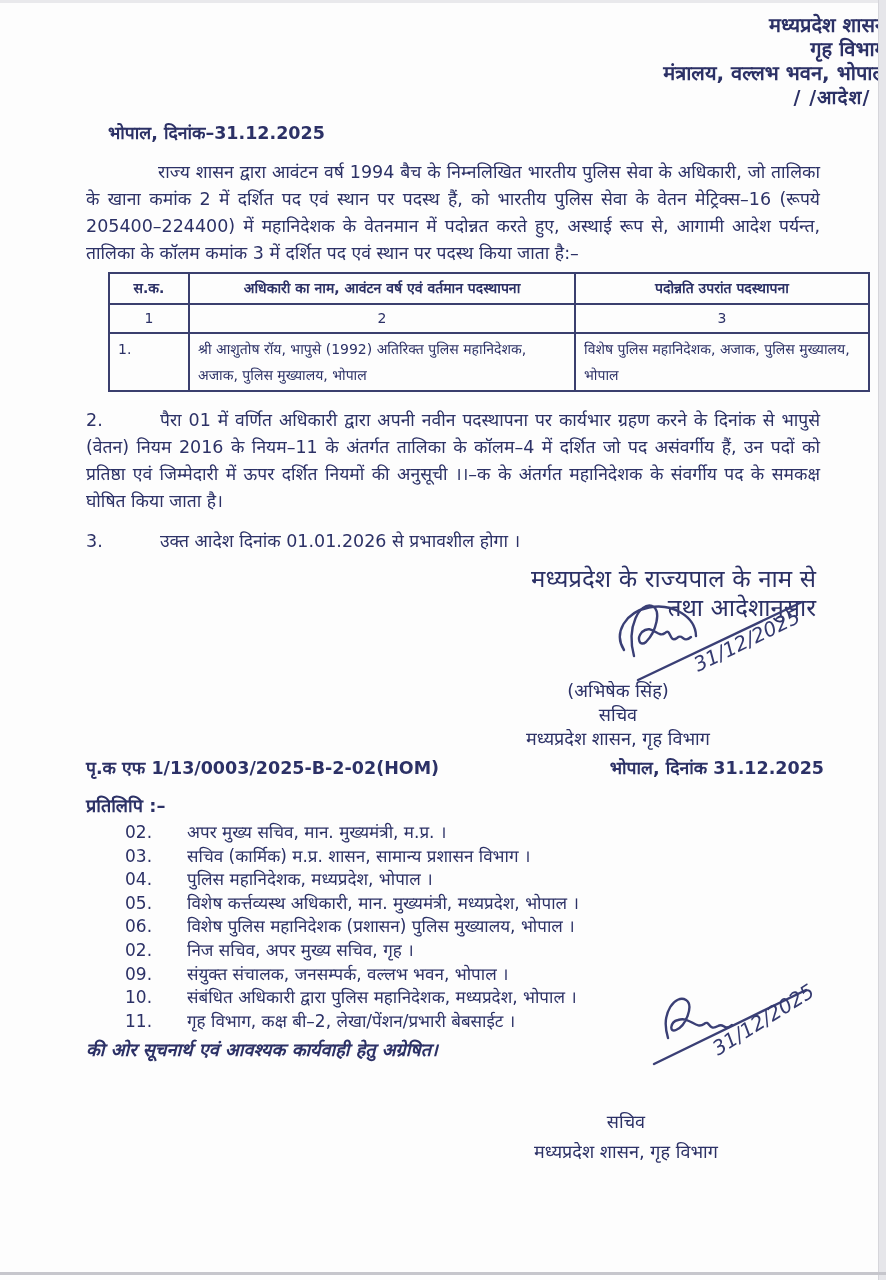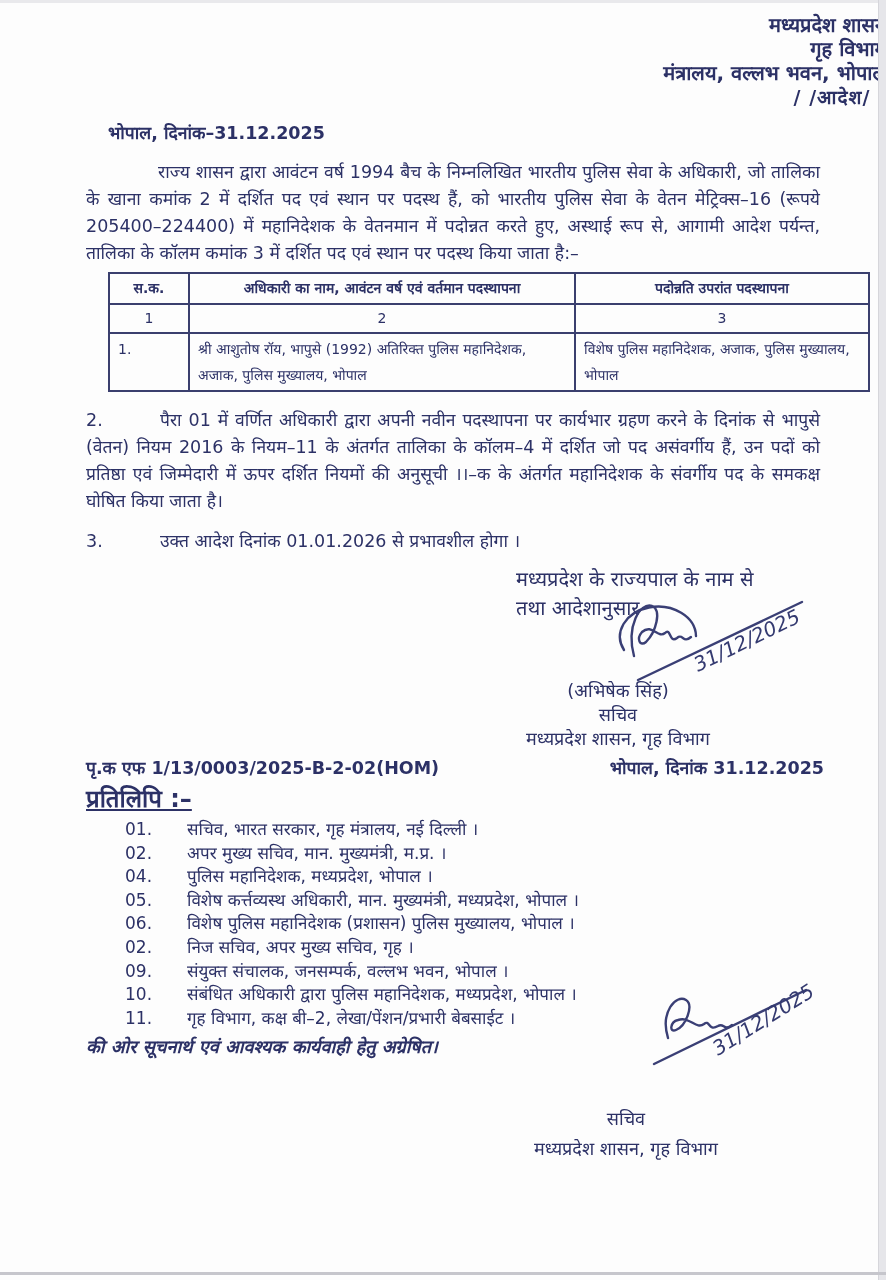--- a/index.html
+++ b/index.html
@@ -34,27 +34,27 @@
   table.order-table{border-collapse:collapse;margin:5px 0 0 108px;table-layout:fixed;width:710px;}
   table.order-table td,table.order-table th{border:2px solid #3a3f6e;padding:2px 8px;font-size:14px;}
   th.c1{width:62px;}
   th.c2{width:368px;}
   th.c3{width:276px;margin-top:16px;}
   .th-cell{font-weight:bold;text-align:center;line-height:25px;padding:3px 6px;}
   .num-cell{text-align:center;line-height:23px;font-weight:normal;}
   .data-cell{line-height:26px;vertical-align:top;}
   .sn-cell{vertical-align:top;line-height:26px;}
 
-  .authority{width:300px;margin:10px 70px 0 auto;text-align:left;font-size:20px;line-height:29px;}
+  .authority{width:300px;margin:10px 70px 0 auto;text-align:right;font-size:24px;line-height:29px;}
 
   .signatory1{width:300px;margin:56px 118px 0 auto;text-align:center;font-size:18px;line-height:24px;}
   .sig1-name{font-size:18px;}
 
   .endorse-row{display:flex;justify-content:space-between;margin:4px 62px 0 86px;font-weight:bold;font-size:17.5px;align-items:flex-end;}
-  .copy-label{margin:2px 0 0 86px;font-weight:bold;font-size:24px;text-decoration:underline;}
+  .copy-label{margin:14px 0 0 86px;font-weight:bold;font-size:18px;}
 
   .copy-list{margin:4px 0 0 125px;}
   .copy-item{display:flex;font-size:17px;line-height:23.6px;}
   .copy-num{width:62px;flex:0 0 62px;}
   .copy-text{flex:1;}
 
   .closing{margin:4px 0 0 86px;font-weight:bold;font-style:italic;font-size:18px;}
 
   .signatory2{width:300px;margin:46px 110px 0 auto;text-align:center;font-size:18px;line-height:30px;}
 
@@ -129,26 +129,26 @@
 
   <div class="endorse-row">
     <span>पृ.क एफ 1/13/0003/2025-B-2-02(HOM)</span>
     <span>भोपाल, दिनांक 31.12.2025</span>
   </div>
 
   <div class="copy-label">प्रतिलिपि :–</div>
 
   <div class="copy-list">
     <div class="copy-item">
-        <span class="copy-num">01.</span>
-        <span class="copy-text">सचिव, भारत सरकार, गृह मंत्रालय, नई दिल्ली ।</span>
+        <span class="copy-num">02.</span>
+        <span class="copy-text">अपर मुख्य सचिव, मान. मुख्यमंत्री, म.प्र. ।</span>
       </div>
     <div class="copy-item">
-        <span class="copy-num">02.</span>
-        <span class="copy-text">अपर मुख्य सचिव, मान. मुख्यमंत्री, म.प्र. ।</span>
+        <span class="copy-num">03.</span>
+        <span class="copy-text">सचिव (कार्मिक) म.प्र. शासन, सामान्य प्रशासन विभाग ।</span>
       </div>
     <div class="copy-item">
         <span class="copy-num">04.</span>
         <span class="copy-text">पुलिस महानिदेशक, मध्यप्रदेश, भोपाल ।</span>
       </div>
     <div class="copy-item">
         <span class="copy-num">05.</span>
         <span class="copy-text">विशेष कर्त्तव्यस्थ अधिकारी, मान. मुख्यमंत्री, मध्यप्रदेश, भोपाल ।</span>
       </div>
     <div class="copy-item">

